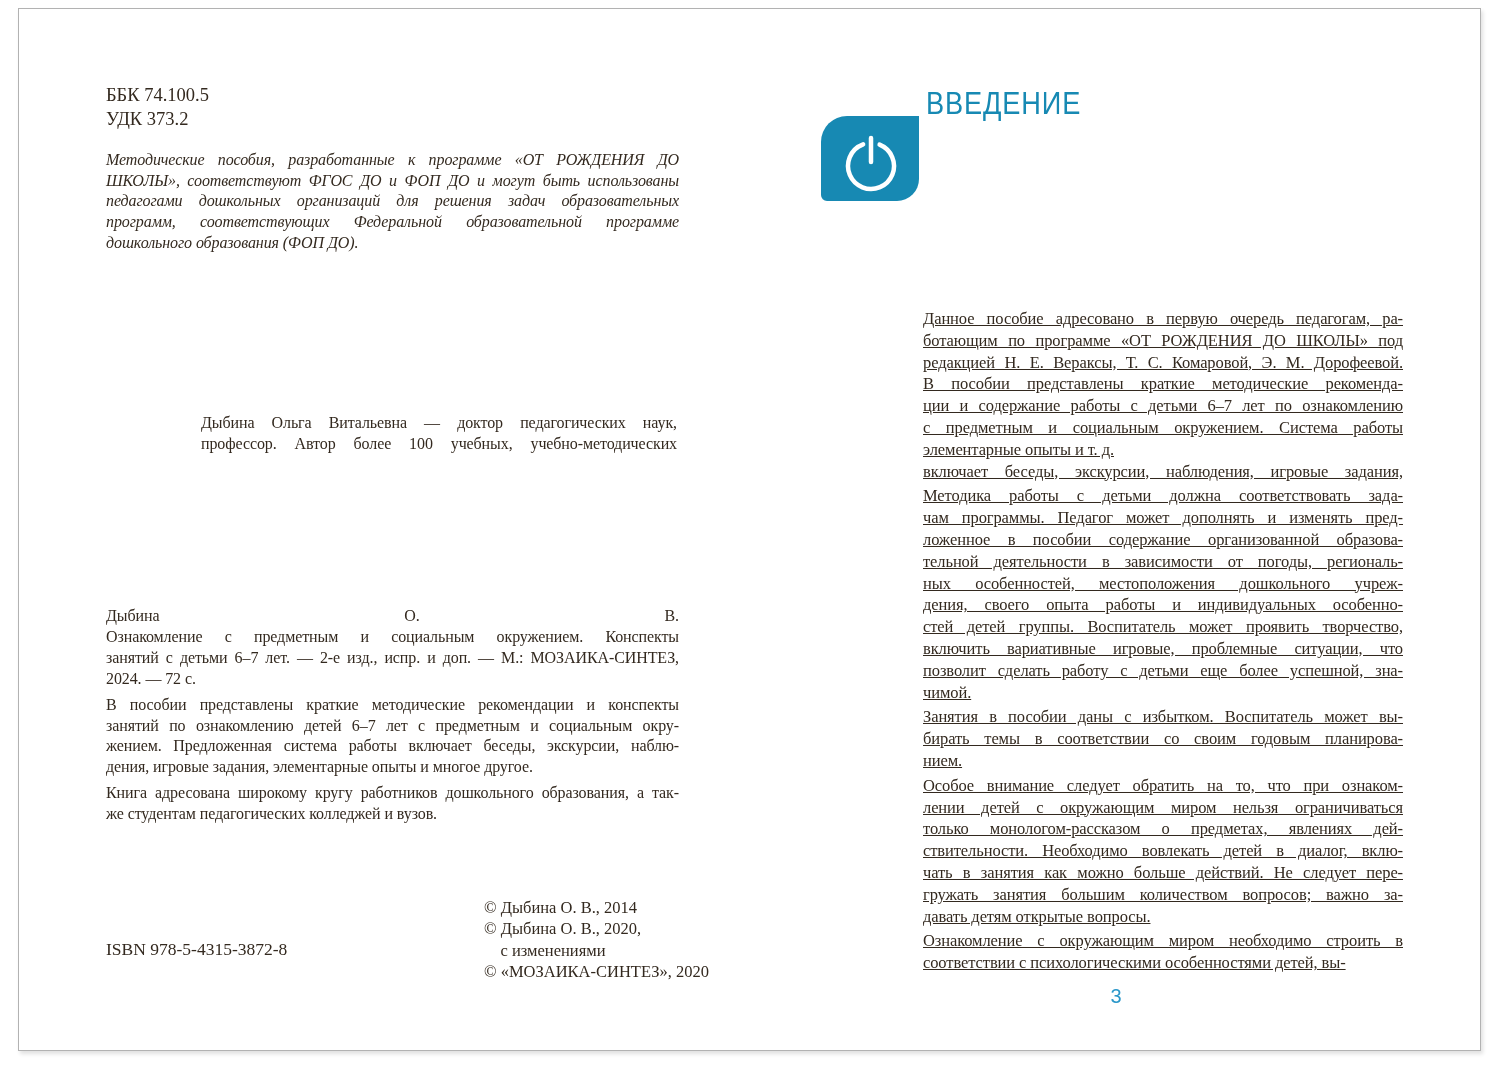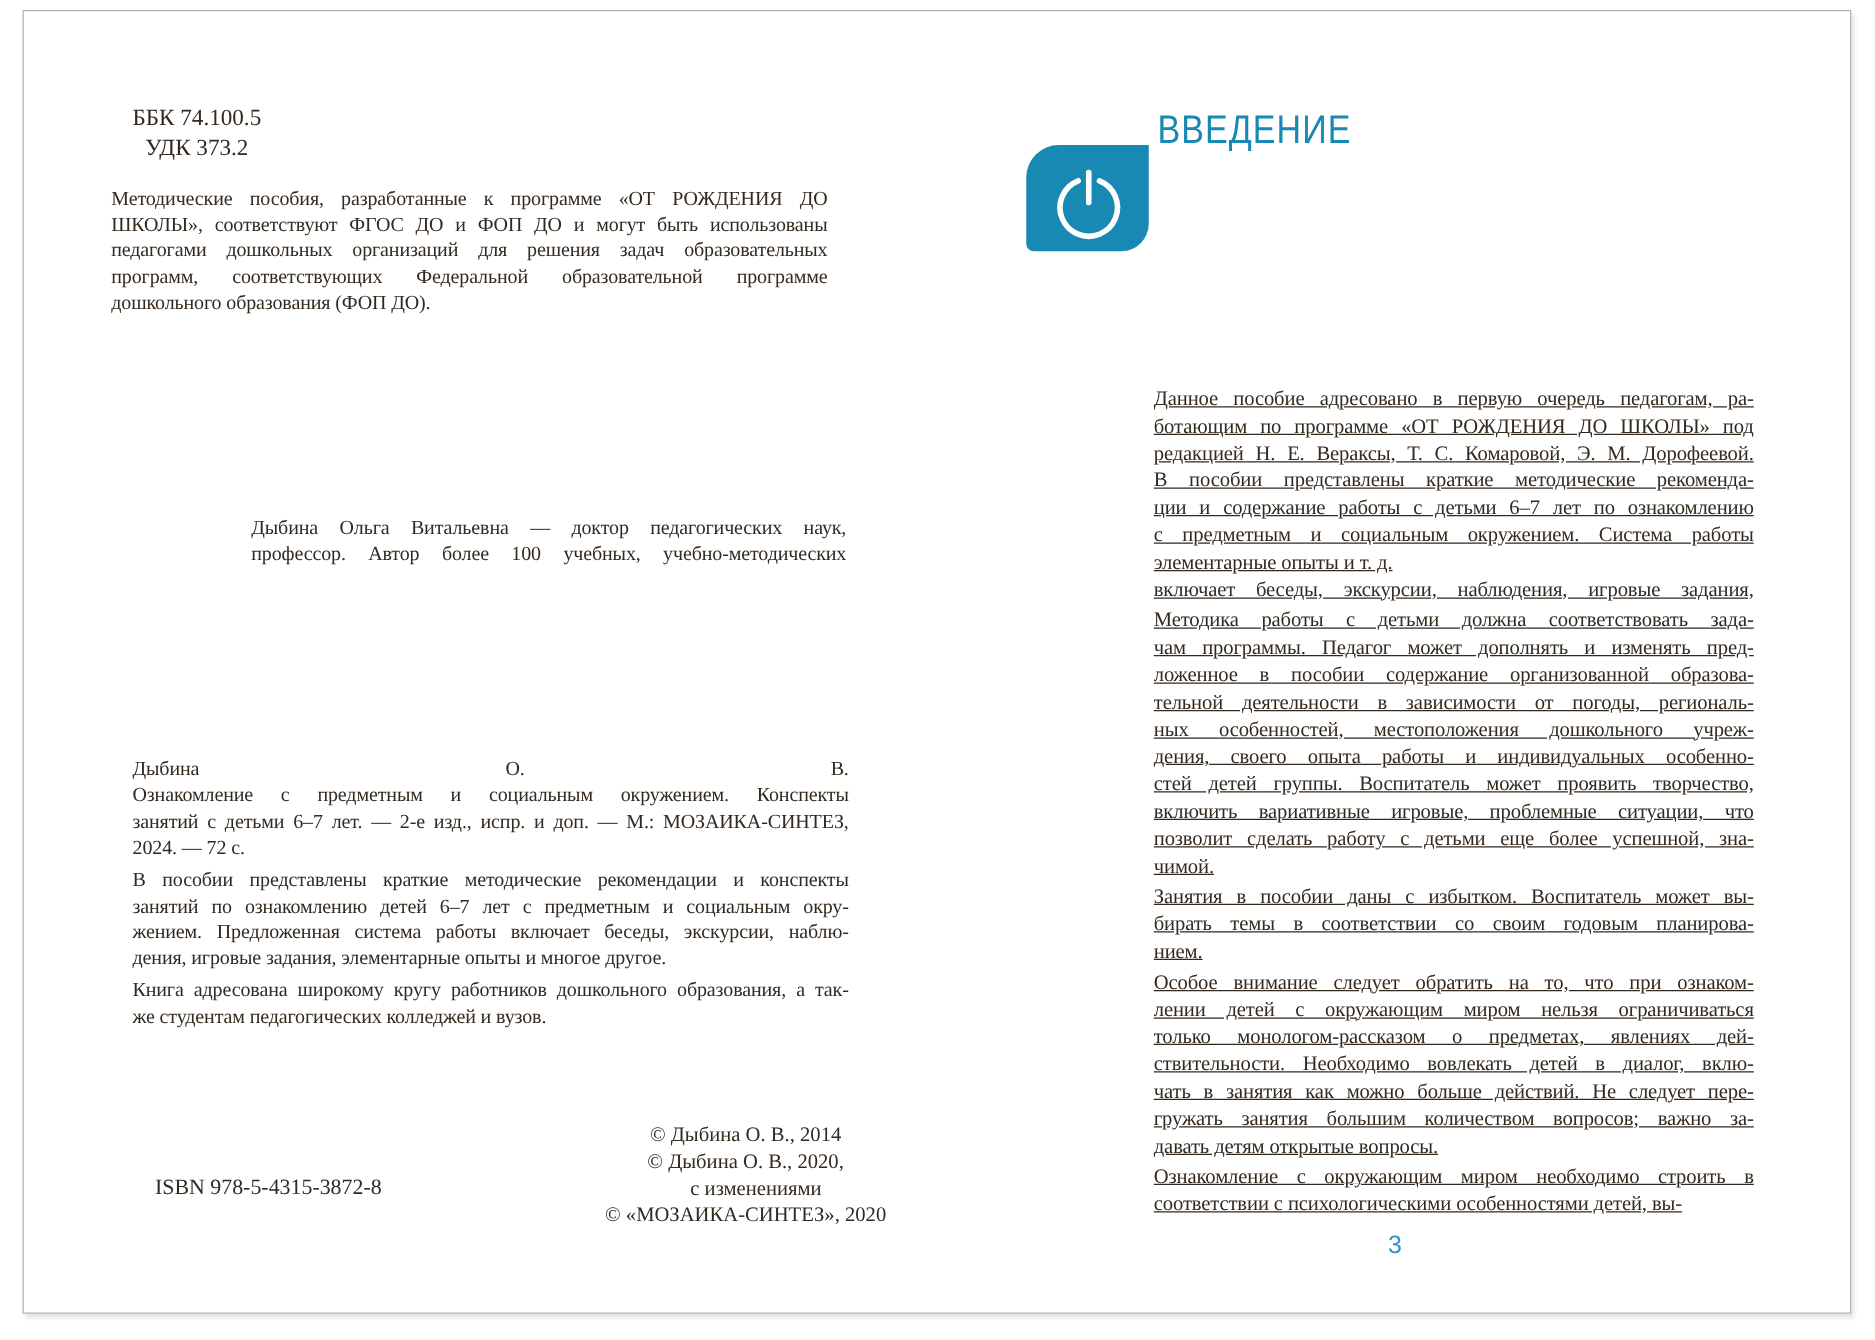--- a/index.html
+++ b/index.html
@@ -7,32 +7,32 @@
     width:1500px;height:1072px;position:relative;background:#ffffff;
     font-family:"Liberation Serif", "DejaVu Serif", serif;
     color:#33291f;
   }
   .sheet{
     position:absolute;left:18px;top:8px;width:1461px;height:1041px;
     background:#ffffff;border:1px solid #b2b2b2;
     box-shadow:2px 3px 4px rgba(0,0,0,0.12);
   }
   .blk{position:absolute;}
-  .ln{text-align:center;white-space:nowrap;}
+  .ln{text-align:left;white-space:nowrap;}
   .just .ln{text-align:justify;text-align-last:justify;white-space:normal;}
   .just .ln.last{text-align-last:left;}
   .b{font-weight:normal;}
   
   .codes{left:87px;top:74px;font-size:18.5px;line-height:24px;}
-  .series-note{left:70px;top:141px;width:573px;font-size:16px;line-height:20.7px;letter-spacing:-0.1px;}
+  .series-note{left:87px;top:141px;width:573px;font-size:16px;line-height:20.7px;letter-spacing:-0.1px;font-style:italic;}
   .author-bio{left:182px;top:404px;width:476px;font-size:16px;line-height:20.6px;letter-spacing:-0.1px;}
   .biblio-wrap{left:87px;top:596px;width:573px;font-size:16px;letter-spacing:-0.1px;}
   .biblio-wrap .sub{line-height:20.5px;margin-bottom:6px;}
   .biblio-wrap .sub.bib{line-height:21px;}
-  .isbn{left:87px;top:930px;font-size:17.5px;margin-left:18px;}
+  .isbn{left:87px;top:930px;font-size:17.5px;}
   .copyright{left:465px;top:888px;font-size:16.5px;line-height:21.3px;}
   
   .heading{
     position:absolute;left:907px;top:76px;margin:0;
     font-family:"Liberation Sans", "DejaVu Sans", sans-serif;
     font-size:32px;font-weight:400;letter-spacing:1px;color:#1789b3;
     transform:scaleX(0.85);transform-origin:0 50%;
   }
   .iconbox{
     position:absolute;left:802px;top:107px;width:98px;height:85px;

